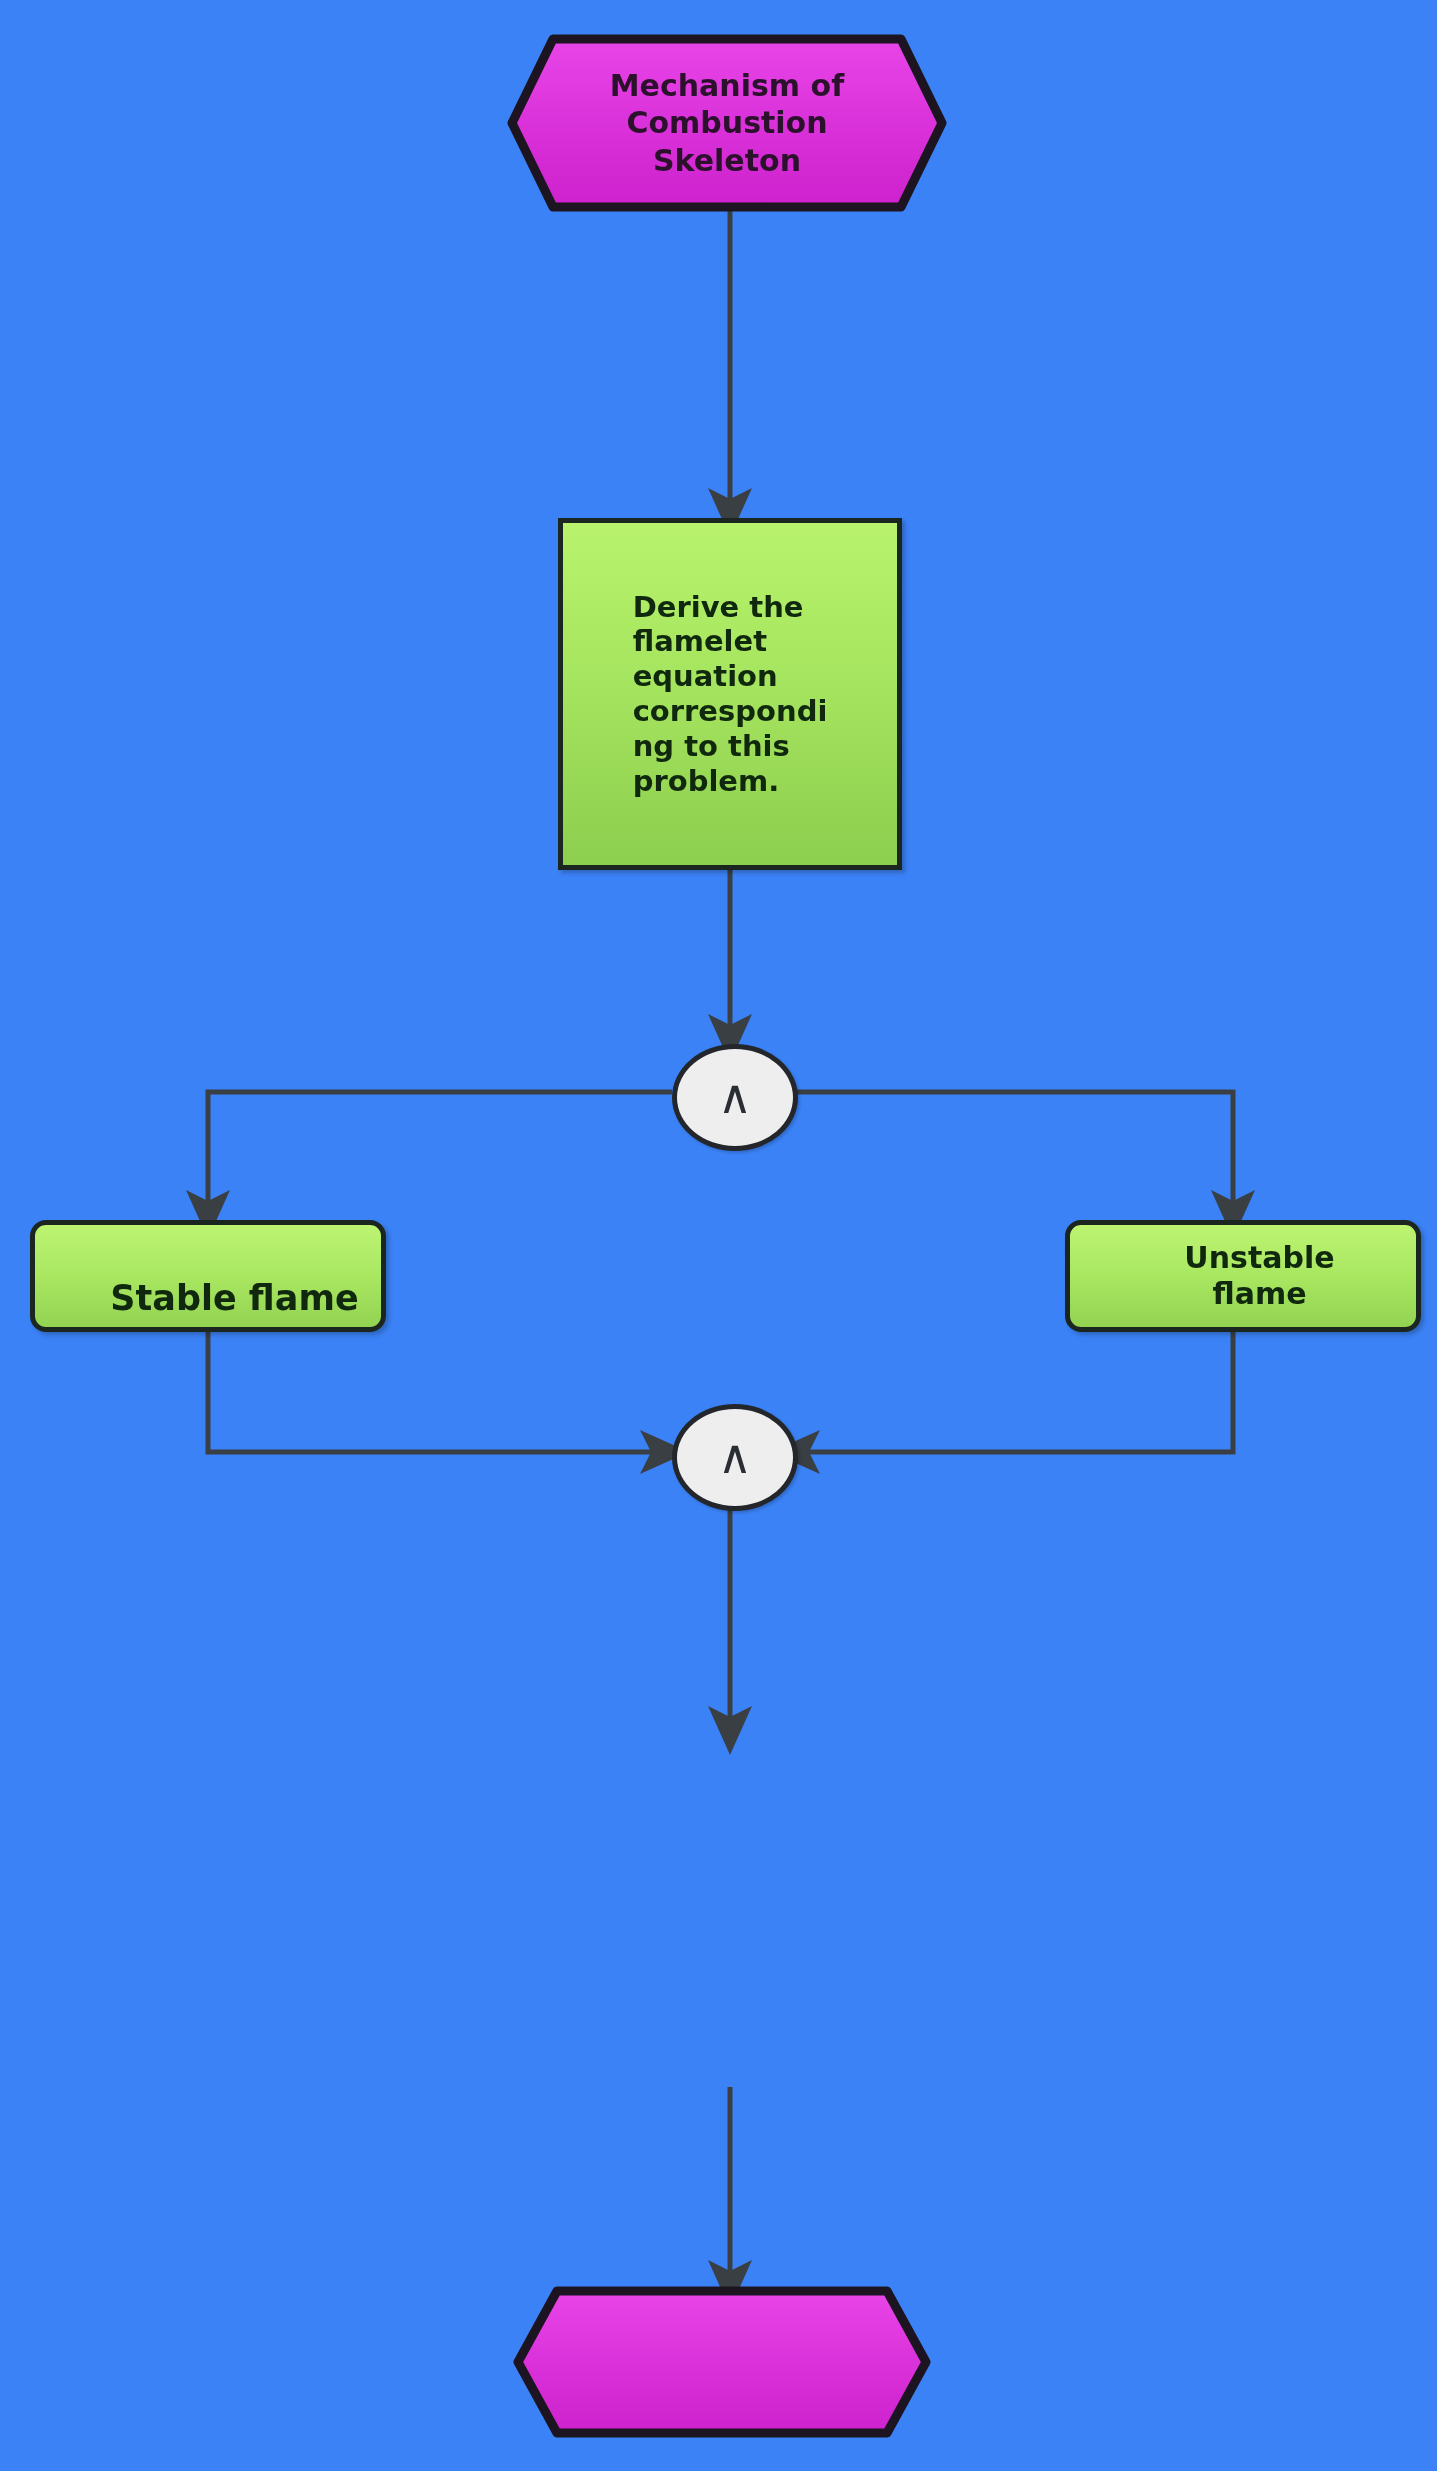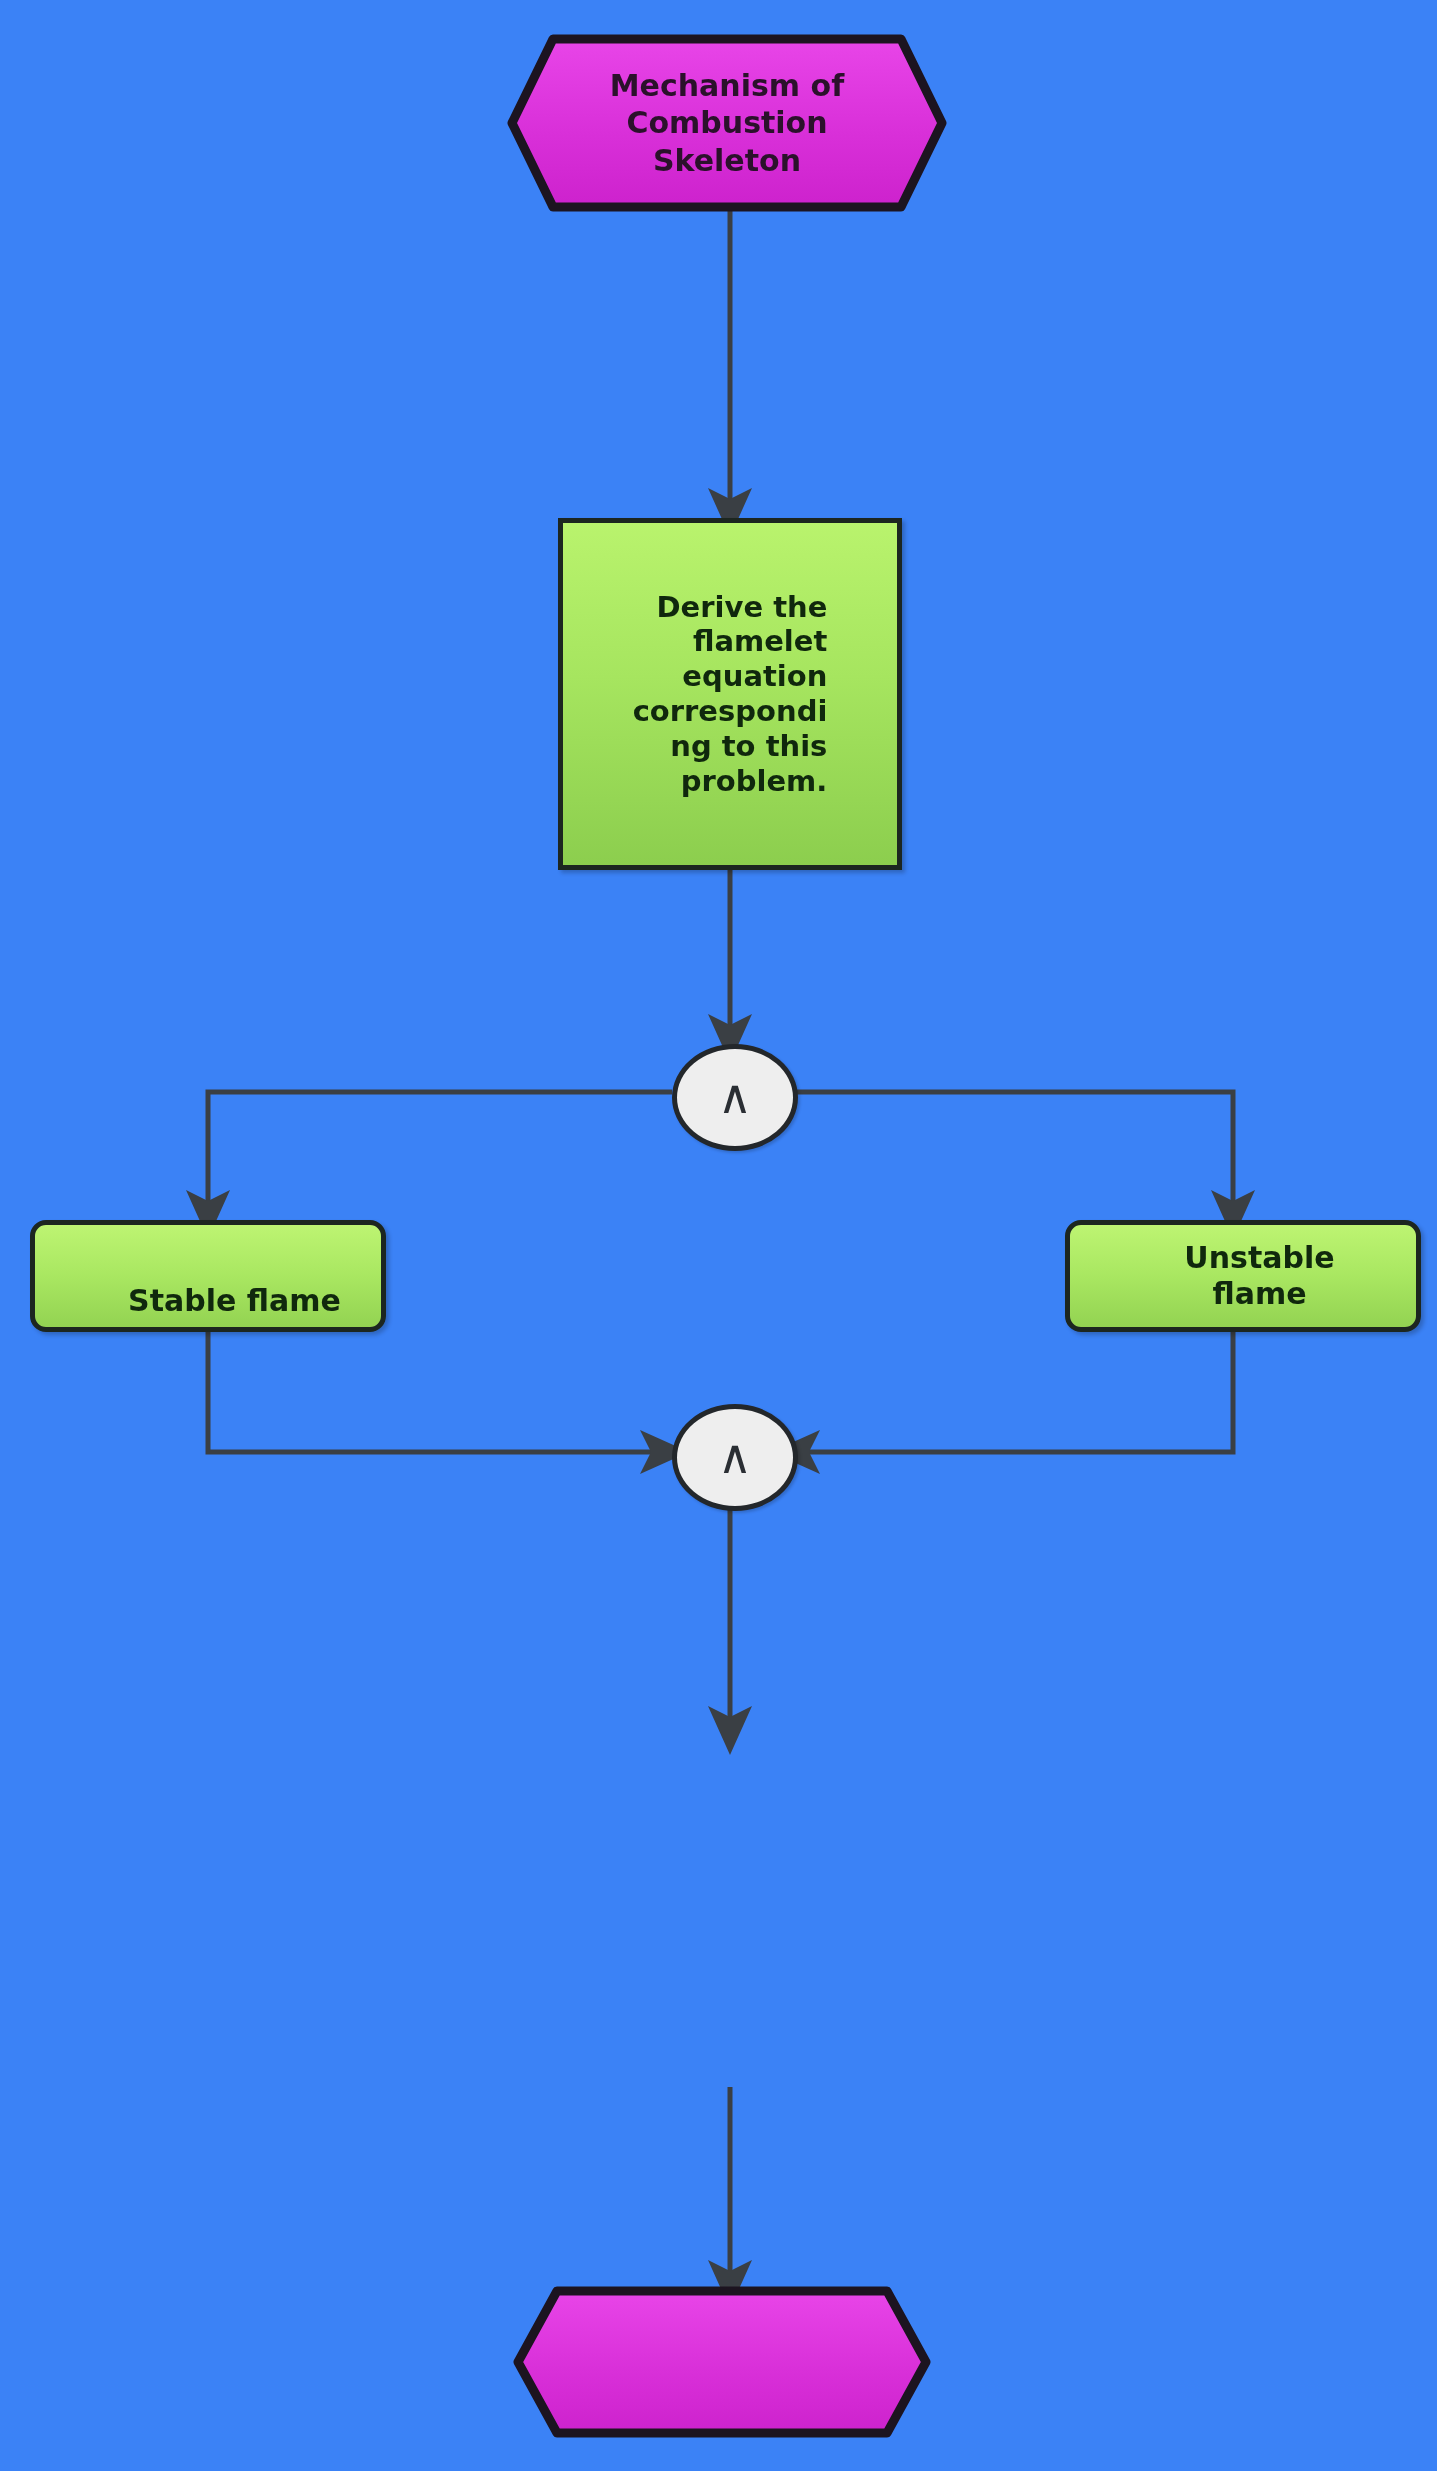--- a/index.html
+++ b/index.html
@@ -65,21 +65,21 @@
   
   .rect-node {
     background: linear-gradient(180deg, #b9f36d 0%, #a6e55f 45%, #8cce4e 100%);
     border: 5px solid #1c2620;
     box-shadow: 3px 3px 4px rgba(0,0,0,0.22);
   }
   .rect-node .rect-label {
     color: #10280d;
     font-weight: bold;
     white-space: pre-line;
-    text-align: right;
+    text-align: left;
     line-height: 1.2;
   }
 
   .round-node {
     background: linear-gradient(180deg, #bdf472 0%, #a9e761 50%, #93d352 100%);
     border: 5px solid #1c2620;
     border-radius: 16px;
     box-shadow: 3px 3px 4px rgba(0,0,0,0.22);
     padding-left: 33px;
   }
@@ -168,21 +168,21 @@
 correspondi
 ng to this
 problem.</div>
   </div>
 
   <div class="junction" style="left:672px; top:1044px; width:116px; height:97px;">
     <span class="jx-glyph" style="font-size:47px;">∧</span>
   </div>
 
   <div class="node round-node" style="left:30px; top:1220px; width:356px; height:112px; align-items:flex-end; padding-bottom:8px;">
-    <div class="rect-label" style="font-size:30px;margin-left:20px;">Stable flame</div>
+    <div class="rect-label" style="font-size:35px;margin-left:20px;">Stable flame</div>
   </div>
 
   <div class="node round-node" style="left:1065px; top:1220px; width:356px; height:112px;">
     <div class="rect-label" style="font-size:30px;">Unstable
 flame</div>
   </div>
 
   <div class="junction" style="left:672px; top:1404px; width:116px; height:97px;">
     <span class="jx-glyph" style="font-size:47px;">∧</span>
   </div>

